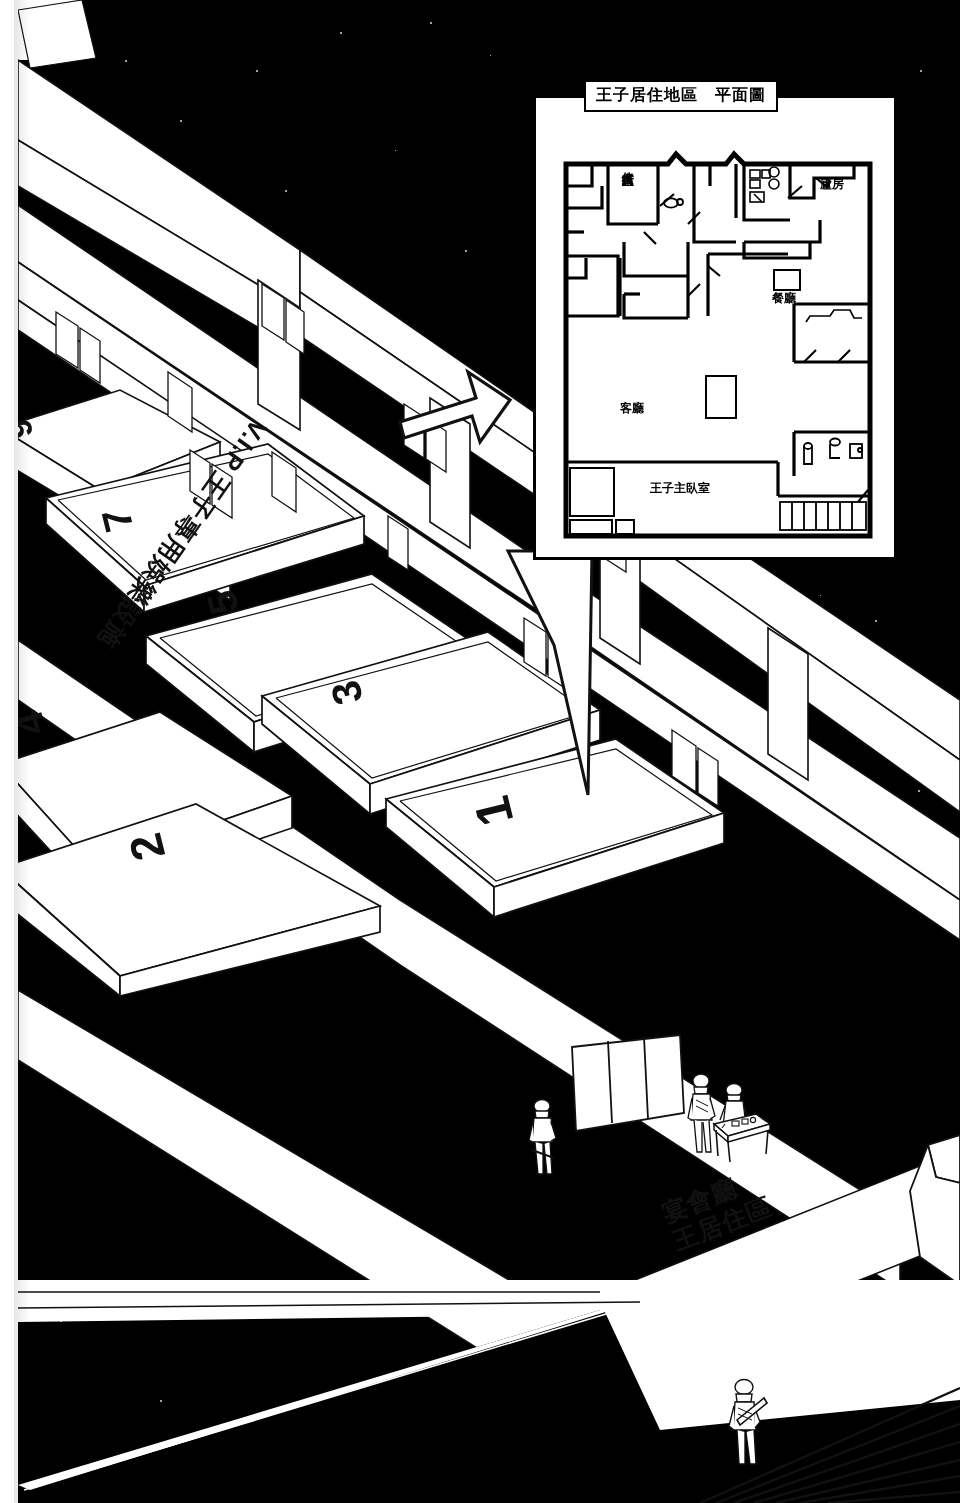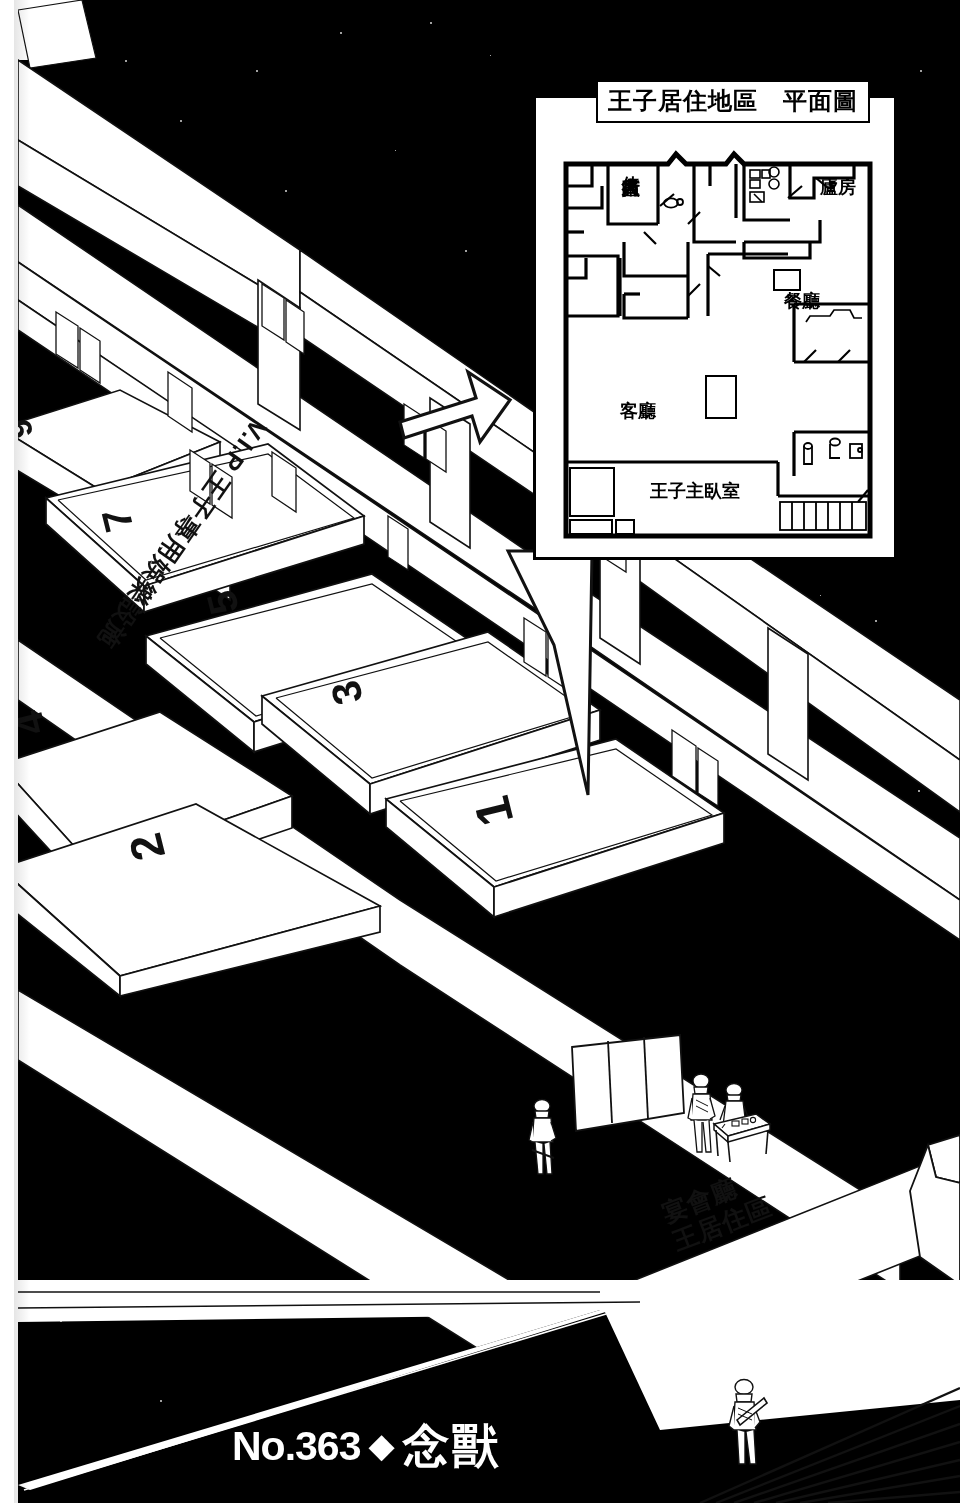--- a/index.html
+++ b/index.html
@@ -49,34 +49,34 @@
   }
 
   
   .callout{
     position:absolute; left:533px; top:95px; width:364px; height:465px;
     background:#fff;
     border:3px solid #000;
     z-index:40;
   }
   .callout-title{
-    position:absolute; left:60px; top:-18px;
+    position:absolute; left:48px; top:-18px;
     background:#fff; border:2px solid #000;
     padding:3px 10px 4px;
-    font-size:24px; font-weight:700; letter-spacing:1px;
+    font-size:16px; font-weight:700; letter-spacing:1px;
     color:#000; white-space:nowrap;
     z-index:42;
   }
   .plan{
     position:absolute; left:22px; top:48px; width:320px; height:398px;
   }
   .plan svg{ display:block; }
   .plan-label{
     position:absolute;
-    font-size:18px; font-weight:700; color:#000;
+    font-size:12px; font-weight:700; color:#000;
     line-height:1.05; white-space:pre-line; letter-spacing:0px;
   }
   .plan-label.vert{
     writing-mode: vertical-rl; text-orientation: upright;
     letter-spacing:1px; line-height:1.15;
   }
 
   
   .tail{ position:absolute; left:480px; top:545px; width:180px; height:270px; z-index:39;}
 
@@ -418,21 +418,21 @@
                      M270,356 L270,384 M282,356 L282,384 M294,356 L294,384"></path>
           </g>
           <g stroke-width="2.2">
             <path d="M300,356 L310,344"></path>
           </g>
         </g>
       </svg>
 
       <div class="plan-label vert" style="left:62px;top:16px;">侍衛人員區</div>
       <div class="plan-label" style="left:262px;top:32px;">廬房</div>
-      <div class="plan-label" style="left:226px;top:146px;">餐廳</div>
+      <div class="plan-label" style="left:214px;top:146px;">餐廳</div>
       <div class="plan-label" style="left:62px;top:256px;">客廳</div>
       <div class="plan-label" style="left:72px;top:336px;margin-left:20px;">王子主臥室</div>
     </div>
   </div>
 
   <div class="roofnum" style="left:10px;top:412px;font-size:34px;transform:rotate(-104deg);z-index:22;">9</div>
   <div class="roofnum" style="left:106px;top:500px;font-size:40px;transform:rotate(-104deg);z-index:22;">7</div>
   <div class="roofnum" style="left:212px;top:582px;font-size:41px;transform:rotate(-104deg);z-index:22;">5</div>
   <div class="roofnum" style="left:336px;top:672px;font-size:41px;transform:rotate(-104deg);z-index:22;">3</div>
   <div class="roofnum" style="left:480px;top:786px;font-size:50px;transform:rotate(-104deg);z-index:22;">1</div>
@@ -559,25 +559,20 @@
         <path d="M800,223 L960,196"></path>
         <path d="M828,223 L960,212"></path>
       </g>
 
       <g fill="none" stroke="#fff" stroke-width="1.6">
         <path d="M24,210 L606,34"></path>
       </g>
     </svg>
   </div>
 
-  <div class="chapter-title">
-    <span class="chapter-no">No.363</span>
-    <span class="chapter-diamond">◆</span>
-    <span class="chapter-name">念獸</span>
-  </div>
 
   <div class="figure" style="left:726px;top:1378px;z-index:55;">
     <svg width="42" height="92" viewBox="0 0 42 92">
       <g fill="#fff" stroke="#111" stroke-width="1.4">
         <ellipse cx="18" cy="9" rx="9" ry="7.5"></ellipse>
         <path d="M10,16 L26,16 L25,24 L11,24 Z"></path>
         <path d="M9,24 L28,24 L30,52 L7,52 Z"></path>
         <path d="M8,28 L3,48 L8,52"></path>
         <path d="M28,28 L34,44 L29,50"></path>
         <path d="M11,52 L13,86 L19,86 L19,54"></path>

